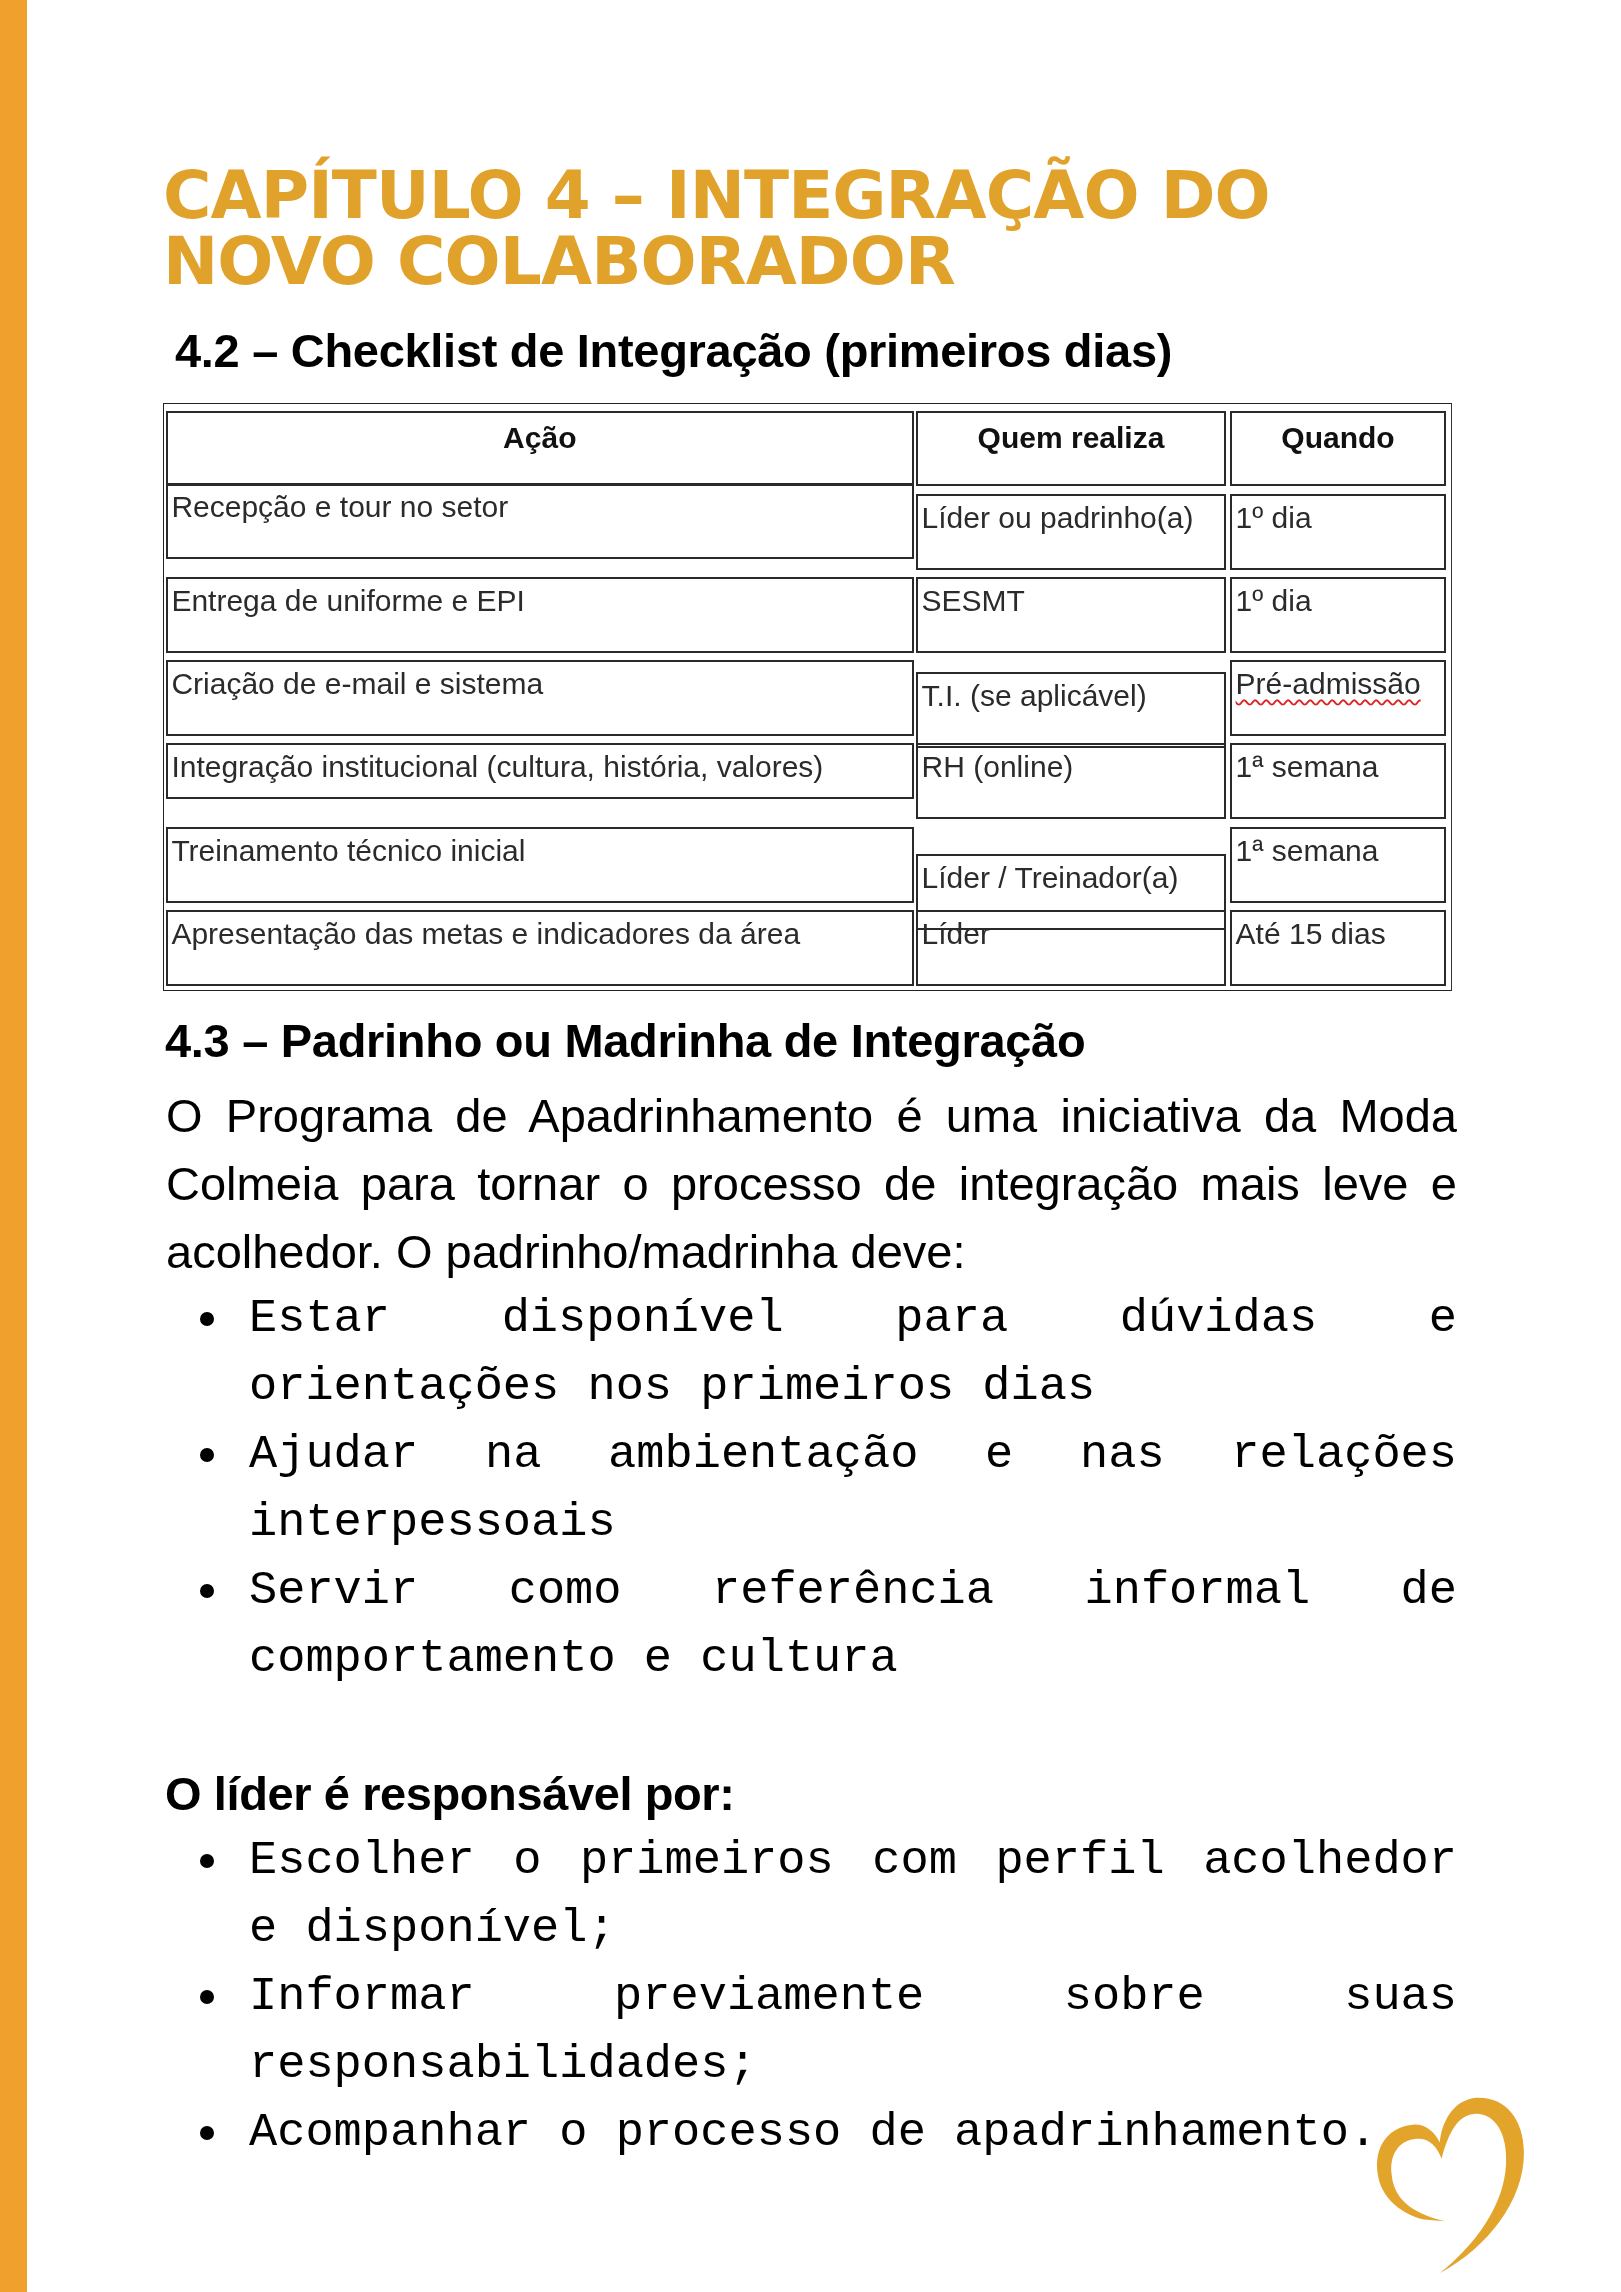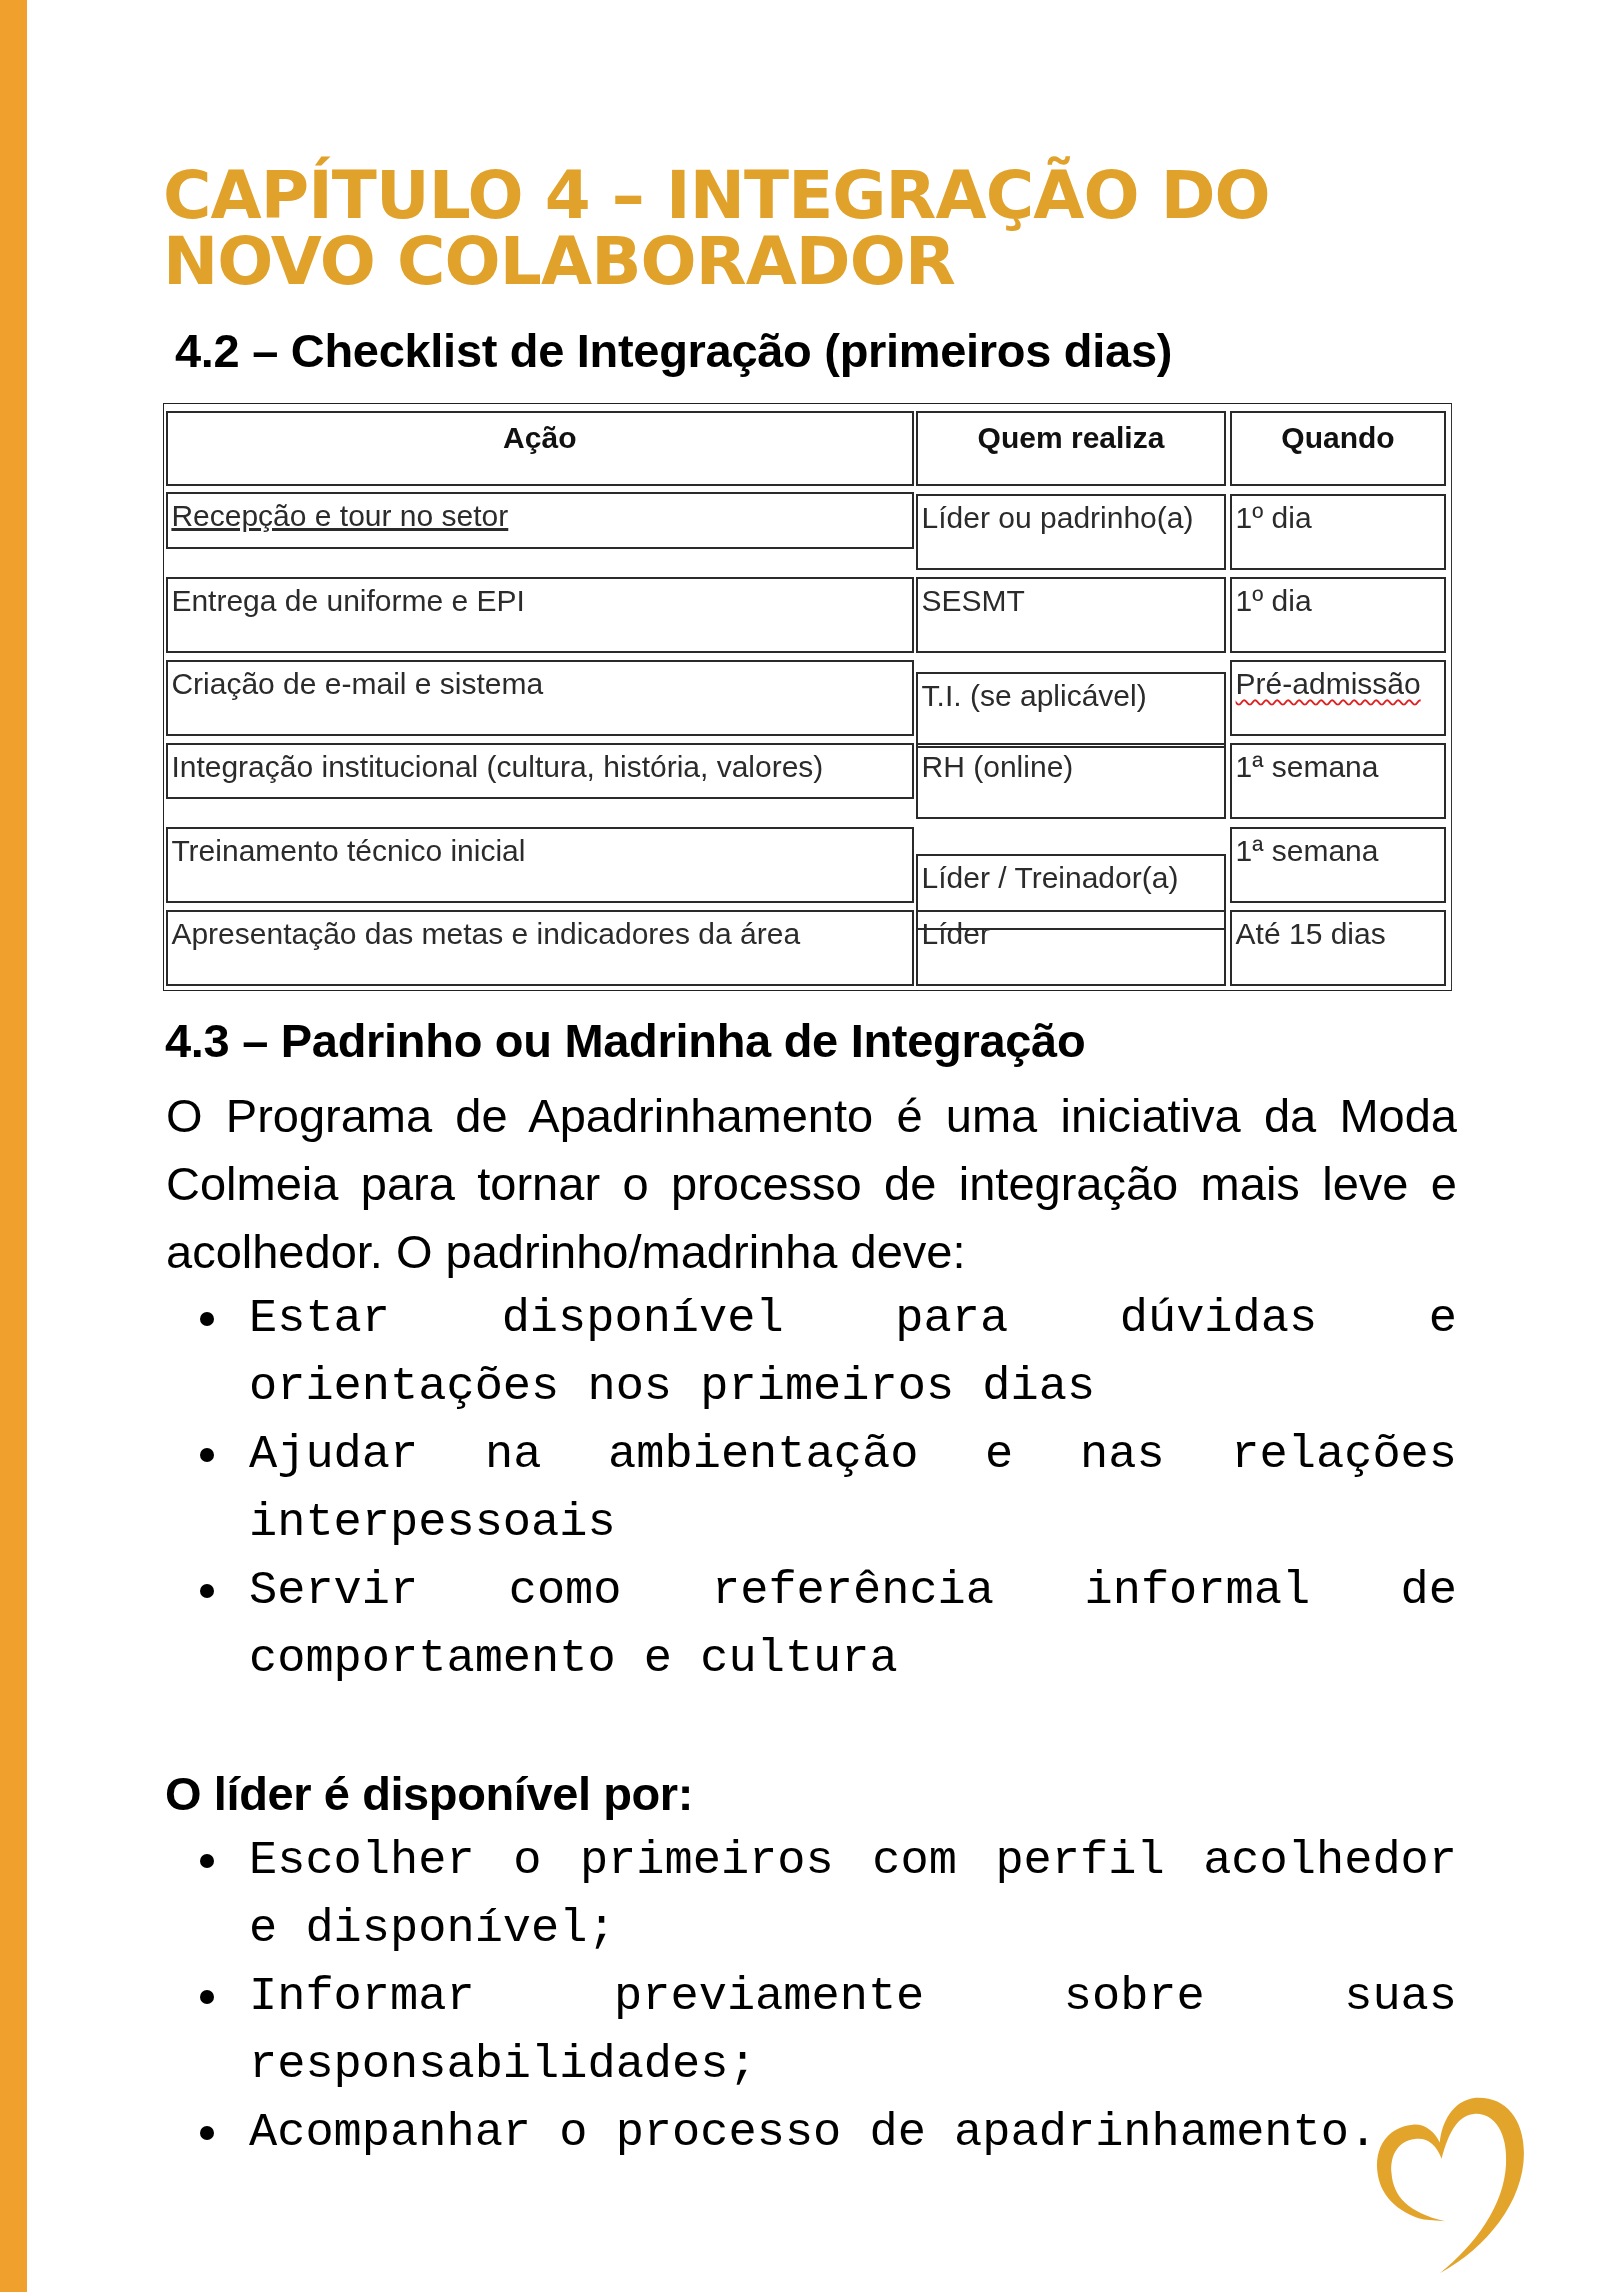--- a/index.html
+++ b/index.html
@@ -98,21 +98,21 @@
 </h1>
 
 <h2 class="section-heading h42">4.2 – Checklist de Integração (primeiros dias)</h2>
 
 <div class="checklist">
 
   <div class="cell head col-0" style="top:7.2px;height:75px;">Ação</div>
   <div class="cell head col-1" style="top:7.2px;height:75px;">Quem realiza</div>
   <div class="cell head col-2" style="top:7.2px;height:75px;">Quando</div>
 
-  <div class="cell col-0" style="top:88px;height:57px;text-decoration:underline;">Recepção e tour no setor</div>
+  <div class="cell col-0" style="top:79px;height:76px;">Recepção e tour no setor</div>
   <div class="cell col-1" style="top:90px;height:76px;">Líder ou padrinho(a)</div>
   <div class="cell col-2" style="top:90px;height:76px;">1º dia</div>
 
   <div class="cell col-0" style="top:173px;height:76px;">Entrega de uniforme e EPI</div>
   <div class="cell col-1" style="top:173px;height:76px;">SESMT</div>
   <div class="cell col-2" style="top:173px;height:76px;">1º dia</div>
 
   <div class="cell col-0" style="top:256px;height:76px;">Criação de e-mail e sistema</div>
   <div class="cell col-1" style="top:268px;height:76px;">T.I. (se aplicável)</div>
   <div class="cell col-2" style="top:256px;height:76px;"><span class="spell">Pré-admissão</span></div>
@@ -133,21 +133,21 @@
 <h2 class="section-heading h43">4.3 – Padrinho ou Madrinha de Integração</h2>
 
 <p class="paragraph">O Programa de Apadrinhamento é uma iniciativa da Moda Colmeia para tornar o processo de integração mais leve e acolhedor. O padrinho/madrinha deve:</p>
 
 <ul class="bullets list-1">
   <li><span class="dot"></span><span>Estar disponível para dúvidas e orientações nos primeiros dias</span></li>
   <li><span class="dot"></span><span>Ajudar na ambientação e nas relações interpessoais</span></li>
   <li><span class="dot"></span><span>Servir como referência informal de comportamento e cultura</span></li>
 </ul>
 
-<p class="leader-heading">O líder é disponível por:</p>
+<p class="leader-heading">O líder é responsável por:</p>
 
 <ul class="bullets list-2">
   <li><span class="dot"></span><span>Escolher o primeiros com perfil acolhedor e disponível;</span></li>
   <li><span class="dot"></span><span>Informar previamente sobre suas responsabilidades;</span></li>
   <li><span class="dot"></span><span>Acompanhar o processo de apadrinhamento.</span></li>
 </ul>
 
 <svg class="heart-logo" viewBox="0 0 200 220">
   <path fill="#E3A42C" d="M 60 148
        C 30 140, 10 120, 8 92

